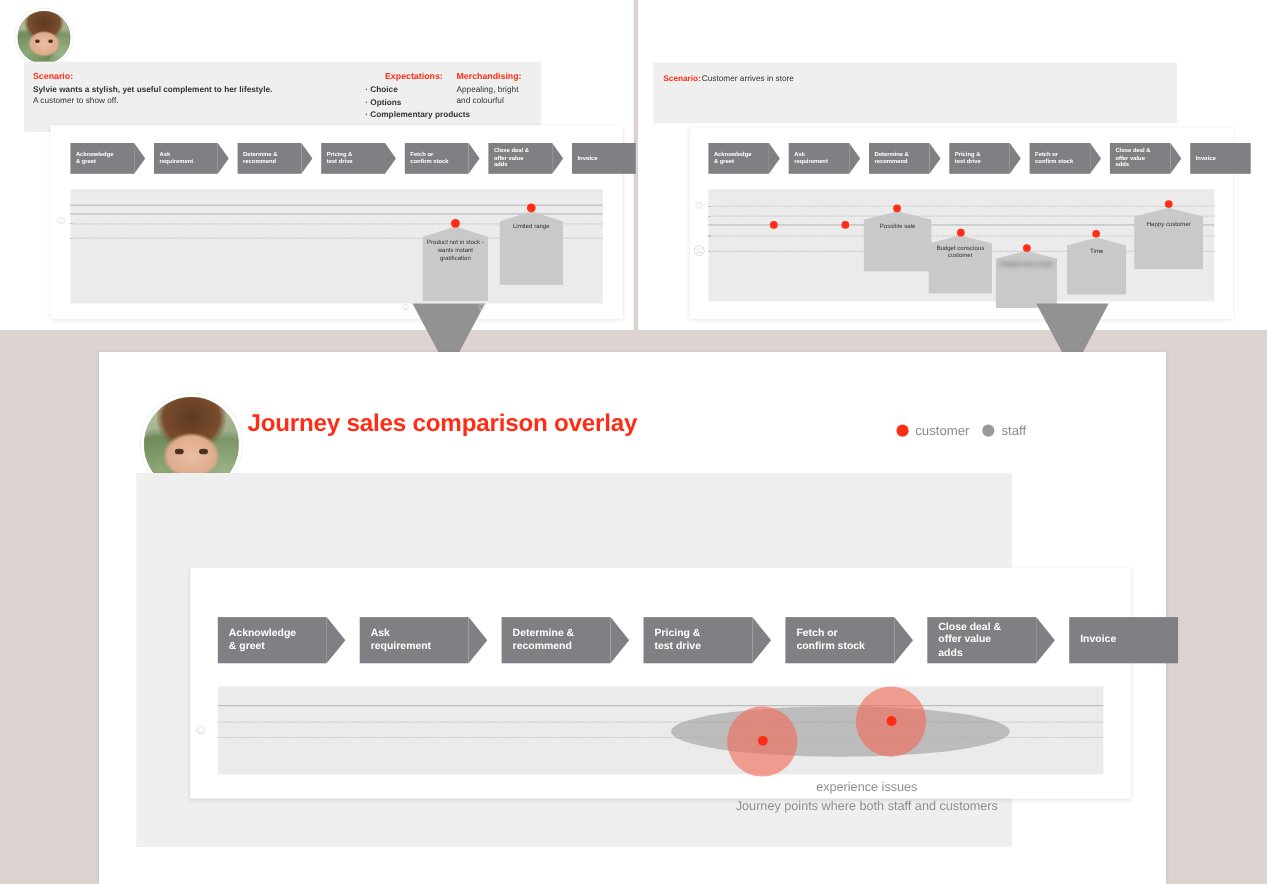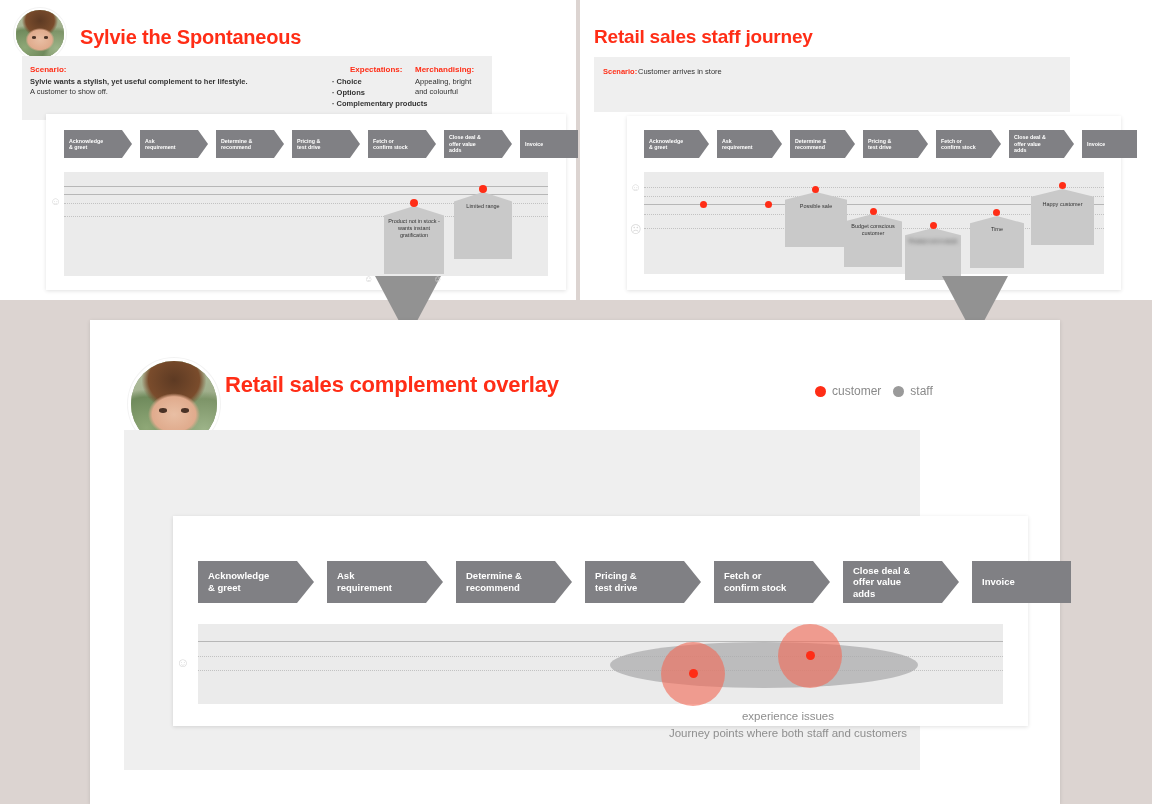--- a/index.html
+++ b/index.html
@@ -73,21 +73,20 @@
 .arrow.tip-1:after{border-top-width:14px;border-bottom-width:14px;border-left-width:10px;}
 .arrow.tip-2:after{border-top-width:21px;border-bottom-width:21px;border-left-width:17px;}</style></head>
 <body>
 
 <div class="panel" style="left:0;top:0;width:576px;height:300px;background:#fff;box-shadow:none;">
 
   <div class="avatar" style="left:14px;top:8px;width:48px;height:48px;">
     <div class="face"></div>
   </div>
 
-  <div class="panel-title" style="position:absolute;left:80px;top:26px;font-size:20px;">Sylvie the Spontaneous</div>
 
   <div class="strip" style="left:22px;top:56px;width:470px;height:64px;">
     <div class="lbl-red" style="position:absolute;left:8px;top:9px;font-size:8px;">Scenario:</div>
     <div class="txt" style="position:absolute;left:8px;top:21px;font-size:7.5px;font-weight:bold;">Sylvie wants a stylish, yet useful complement to her lifestyle.</div>
     <div class="txt" style="position:absolute;left:8px;top:31px;font-size:7.5px;">A customer to show off.</div>
 
     <div class="lbl-red" style="position:absolute;left:310px;top:9px;font-size:8px;margin-left:18px;">Expectations:</div>
     <div style="position:absolute;left:310px;top:21px;font-size:7.5px;color:#333;font-weight:bold;">
       <div style="margin-bottom:2px;">· <span>Choice</span></div>
       <div style="margin-bottom:2px;">· <span>Options</span></div>
@@ -139,21 +138,20 @@
 
     <div class="callout" style="left:408px;top:78px;width:58px;height:56px;font-size:5.5px;padding-top:11px;">
       <span>Limited range</span>
     </div>
     <div class="dot" style="left:433px;top:71px;width:8px;height:8px;"></div>
   </div>
 </div>
 
 <div class="panel" style="left:580px;top:0;width:572px;height:300px;background:#fff;box-shadow:none;">
 
-  <div class="panel-title" style="position:absolute;left:14px;top:26px;font-size:19px;">Retail sales staff journey</div>
 
   <div class="strip" style="left:14px;top:57px;width:476px;height:55px;">
     <div class="lbl-red" style="position:absolute;left:9px;top:10px;font-size:7.5px;">Scenario:</div>
     <div class="txt" style="position:absolute;left:44px;top:10px;font-size:7.5px;">Customer arrives in store</div>
   </div>
 
   <div class="panel" style="left:47px;top:116px;width:494px;height:174px;">
 
     <div class="arrow-row" style="left: 17px; top: 14px; gap: 8px;">
         <div class="arrow tipped tip-1" style="width: 55px; height: 28px; font-size: 5.3px; font-weight: bold; padding-left: 5px; margin-right: 10px; --tip: 10px;">
@@ -224,21 +222,21 @@
 <div class="tiny-face" style="left:433px;top:274px;">☺</div>
 
 <div class="tri" style="left:942px;top:276px;border-left-width:33px;border-right-width:33px;border-top-width:62px;"></div>
 
 <div class="panel" style="left:90px;top:320px;width:970px;height:484px;">
 
   <div class="avatar" style="left:38px;top:38px;width:86px;height:86px;border-width:3px;">
     <div class="face"></div>
   </div>
 
-  <div class="panel-title" style="position:absolute;left:135px;top:52px;font-size:22px;">Retail sales complement overlay</div>
+  <div class="panel-title" style="position:absolute;left:135px;top:52px;font-size:22px;">Journey sales comparison overlay</div>
 
   <div class="legend" style="left:725px;top:64px;">
     <span class="sw" style="background:#ff2d16;"></span>
     <span>customer</span>
     <span class="sw" style="background:#9a9a9a;margin-left:6px;"></span>
     <span>staff</span>
   </div>
 
   <div class="strip" style="left:34px;top:110px;width:796px;height:340px;"></div>
 

